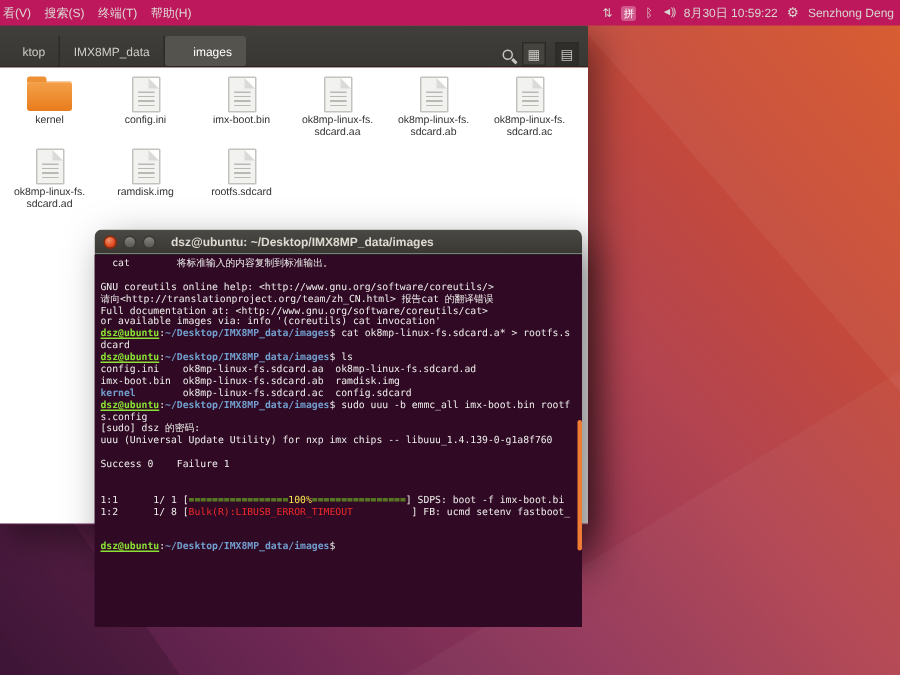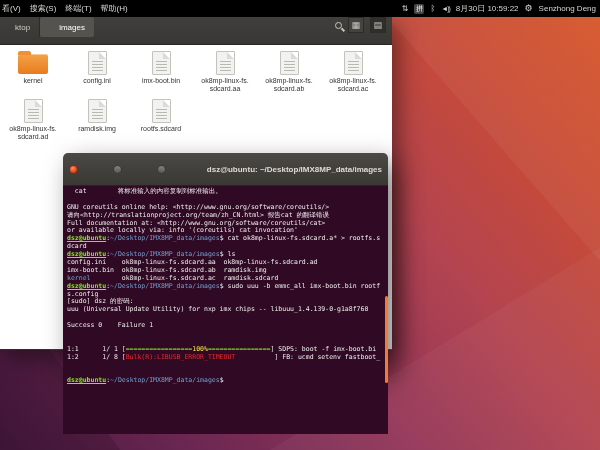--- a/index.html
+++ b/index.html
@@ -7,36 +7,36 @@
   body { font-family:"Liberation Sans", sans-serif; position:relative;
          background:linear-gradient(50deg,#47183f 0%,#6b2752 20%,#933659 42%,#b34450 62%,#c84b35 82%,#d75627 100%); }
 
   
   .facet { position:absolute; inset:0; pointer-events:none; }
   .facet1 { background:rgba(255,255,255,.05); clip-path:polygon(62% 0,100% 0,100% 58%); }
   .facet2 { background:rgba(255,255,255,.04); clip-path:polygon(45% 100%,100% 55%,100% 100%); }
   .facet3 { background:rgba(0,0,0,.14); clip-path:polygon(0 62%,20% 100%,0 100%); }
 
   
-  .topbar { position:absolute; left:0; top:0; width:600px; height:17px; background:#000000;
+  .topbar { position:absolute; left:0; top:0; width:600px; height:17px; background:#be185d;
             display:flex; align-items:center; font-size:8px; color:#dcdad4; z-index:60; }
   .menus { display:flex; gap:9px; padding-left:2px; }
   .menu-item { cursor:default; }
   .tb-right { margin-left:auto; display:flex; align-items:center; gap:6px; padding-right:4px; }
   .tb-ico { font-size:8px; color:#d8d6d0; line-height:1; }
   .ime-box { width:10px; height:10px; border-radius:2px; background:rgba(255,255,255,.28);
              color:#fff; font-size:7px; display:flex; align-items:center; justify-content:center; }
   .speaker { font-size:7px; letter-spacing:-1px; }
   .gear { font-size:9px; }
 
   
   .fm { position:absolute; left:0; top:17px; width:392px; height:333px;
         box-shadow:6px 8px 22px rgba(0,0,0,.45); z-index:10; }
   .fm-header { height:28px; background:linear-gradient(#403f3b,#383733); border-bottom:1px solid #272622;
-               display:flex; align-items:flex-start; padding:0 6px; }
+               display:flex; align-items:flex-end; padding:0 6px; }
   .crumbs { display:flex; height:20px; }
   .crumb { background:none; border:none; border-right:1px solid #2c2b27; color:#cfcdc7;
            font-size:8px; font-family:inherit; padding:0 9px; height:20px; cursor:default; }
   .crumb.active { background:#55534e; color:#ffffff; border-radius:2px; border-right:none;padding-left:19px; }
   .fm-tools { margin-left:auto; display:flex; align-items:center; gap:6px; }
   .mag { width:7px; height:7px; border:1.3px solid #c9c7c1; border-radius:50%; position:relative; }
   .mag:after { content:""; position:absolute; width:1.5px; height:4px; background:#c9c7c1;
                transform:rotate(-45deg); left:6px; top:5px; }
   .view-btn { width:16px; height:16px; display:flex; align-items:center; justify-content:center;
               font-size:9px; color:#c9c7c1; background:#44433e; border:1px solid #2c2b27; }
@@ -55,31 +55,31 @@
   .icon-folder { width:30px; height:20px; position:relative; border-radius:2px; margin-bottom:1px;
               background:linear-gradient(#f4a14a,#e87c1d); box-shadow:inset 0 1px 0 rgba(255,255,255,.45); }
   .icon-folder:before { content:""; position:absolute; top:-3px; left:0; width:13px; height:4px;
               background:#ee9134; border-radius:2px 2px 0 0; }
   .fm-label { margin-top:2px; font-size:7px; line-height:7.5px; color:#333; text-align:center; }
 
   
   .term { position:absolute; left:63px; top:153px; width:325px; height:216px; z-index:20;
           border-radius:5px 5px 2px 2px; box-shadow:8px 10px 26px rgba(0,0,0,.5); }
   .term-titlebar { height:17px; border-radius:5px 5px 0 0; background:linear-gradient(#4a4945,#393833);
-          border-bottom:1px solid #252420; display:flex; align-items:center; padding:16px 6px;justify-content:space-between; }
+          border-bottom:1px solid #252420; display:flex; align-items:center; padding:0 6px; }
   .win-btn { width:9px; height:9px; border-radius:50%; margin-right:4px; }
   .btn-close { background:radial-gradient(circle at 35% 30%,#f4926a,#df4b23 60%,#b23812); border:1px solid #8c2a0c; }
   .btn-plain { background:linear-gradient(#85847e,#585752); border:1px solid #3a3934; }
   .term-title { color:#dfdbd2; font-size:8px; font-weight:bold; margin-left:6px; white-space:nowrap; }
   .term-body { position:relative; height:248px; background:#300a24; padding:2px 0 0 4px; overflow:hidden; }
   .term-line { font-family:"DejaVu Sans Mono", monospace; font-size:6.5px; line-height:7.9px;
                height:7.9px; white-space:pre; color:#eeeeec; }
   .c-w { color:#eeeeec; }
   .c-g { color:#8ae234; font-weight:bold;text-decoration:underline; }
-  .c-b { color:#729fcf; font-weight:normal; }
+  .c-b { color:#729fcf; font-weight:bold; }
   .c-r { color:#ef2929; }
   .c-y { color:#fce94f; }
   .c-g2 { color:#7ad224; }
   .term-scroll { position:absolute; right:0; top:110px; width:3px; height:87px;
                  background:#ef7b34; border-radius:2px; }
 </style>
 </head>
 <body>
 
 <div class="facet facet1"></div>
@@ -101,20 +101,21 @@
     <span class="tb-ico">8月30日 10:59:22</span>
     <span class="tb-ico gear">⚙</span>
     <span class="tb-ico">Senzhong Deng</span>
   </div>
 </div>
 
 <div class="fm">
   <div class="fm-header">
     <div class="crumbs">
         <button class="crumb">ktop</button>
+        <button class="crumb">IMX8MP_data</button>
         <button class="crumb active">images</button>
       </div>
     <div class="fm-tools">
       <span class="mag"></span>
       <span class="view-btn">▦</span>
       <span class="view-btn active">▤</span>
     </div>
   </div>
   <div class="fm-body">
     <div class="file-grid">
@@ -205,27 +206,27 @@
     <span class="win-btn btn-plain"></span>
     <span class="term-title">dsz@ubuntu: ~/Desktop/IMX8MP_data/images</span>
   </div>
   <div class="term-body">
     <div id="term-lines">
         <div class="term-line"><span class="c-w">  cat        将标准输入的内容复制到标准输出。</span></div>
         <div class="term-line">&nbsp;</div>
         <div class="term-line"><span class="c-w">GNU coreutils online help: &lt;http://www.gnu.org/software/coreutils/&gt;</span></div>
         <div class="term-line"><span class="c-w">请向&lt;http://translationproject.org/team/zh_CN.html&gt; 报告cat 的翻译错误</span></div>
         <div class="term-line"><span class="c-w">Full documentation at: &lt;http://www.gnu.org/software/coreutils/cat&gt;</span></div>
-        <div class="term-line"><span class="c-w">or available locally via: info '(coreutils) cat invocation'</span></div>
+        <div class="term-line"><span class="c-w">or available images via: info '(coreutils) cat invocation'</span></div>
         <div class="term-line"><span class="c-g">dsz@ubuntu</span><span class="c-w">:</span><span class="c-b">~/Desktop/IMX8MP_data/images</span><span class="c-w">$ cat ok8mp-linux-fs.sdcard.a* &gt; rootfs.s</span></div>
         <div class="term-line"><span class="c-w">dcard</span></div>
         <div class="term-line"><span class="c-g">dsz@ubuntu</span><span class="c-w">:</span><span class="c-b">~/Desktop/IMX8MP_data/images</span><span class="c-w">$ ls</span></div>
         <div class="term-line"><span class="c-w">config.ini    ok8mp-linux-fs.sdcard.aa  ok8mp-linux-fs.sdcard.ad</span></div>
         <div class="term-line"><span class="c-w">imx-boot.bin  ok8mp-linux-fs.sdcard.ab  ramdisk.img</span></div>
-        <div class="term-line"><span class="c-b">kernel</span><span class="c-w">        ok8mp-linux-fs.sdcard.ac  ramdisk.sdcard</span></div>
+        <div class="term-line"><span class="c-b">kernel</span><span class="c-w">        ok8mp-linux-fs.sdcard.ac  config.sdcard</span></div>
         <div class="term-line"><span class="c-g">dsz@ubuntu</span><span class="c-w">:</span><span class="c-b">~/Desktop/IMX8MP_data/images</span><span class="c-w">$ sudo uuu -b emmc_all imx-boot.bin rootf</span></div>
         <div class="term-line"><span class="c-w">s.config</span></div>
         <div class="term-line"><span class="c-w">[sudo] dsz 的密码:</span></div>
         <div class="term-line"><span class="c-w">uuu (Universal Update Utility) for nxp imx chips -- libuuu_1.4.139-0-g1a8f760</span></div>
         <div class="term-line">&nbsp;</div>
         <div class="term-line"><span class="c-w">Success 0    Failure 1</span></div>
         <div class="term-line">&nbsp;</div>
         <div class="term-line">&nbsp;</div>
         <div class="term-line"><span class="c-w">1:1      1/ 1 [</span><span class="c-g2">=================</span><span class="c-y">100%</span><span class="c-g2">================</span><span class="c-w">] SDPS: boot -f imx-boot.bi</span></div>
         <div class="term-line"><span class="c-w">1:2      1/ 8 [</span><span class="c-r">Bulk(R):LIBUSB_ERROR_TIMEOUT</span><span class="c-w">          ] FB: ucmd setenv fastboot_</span></div>

